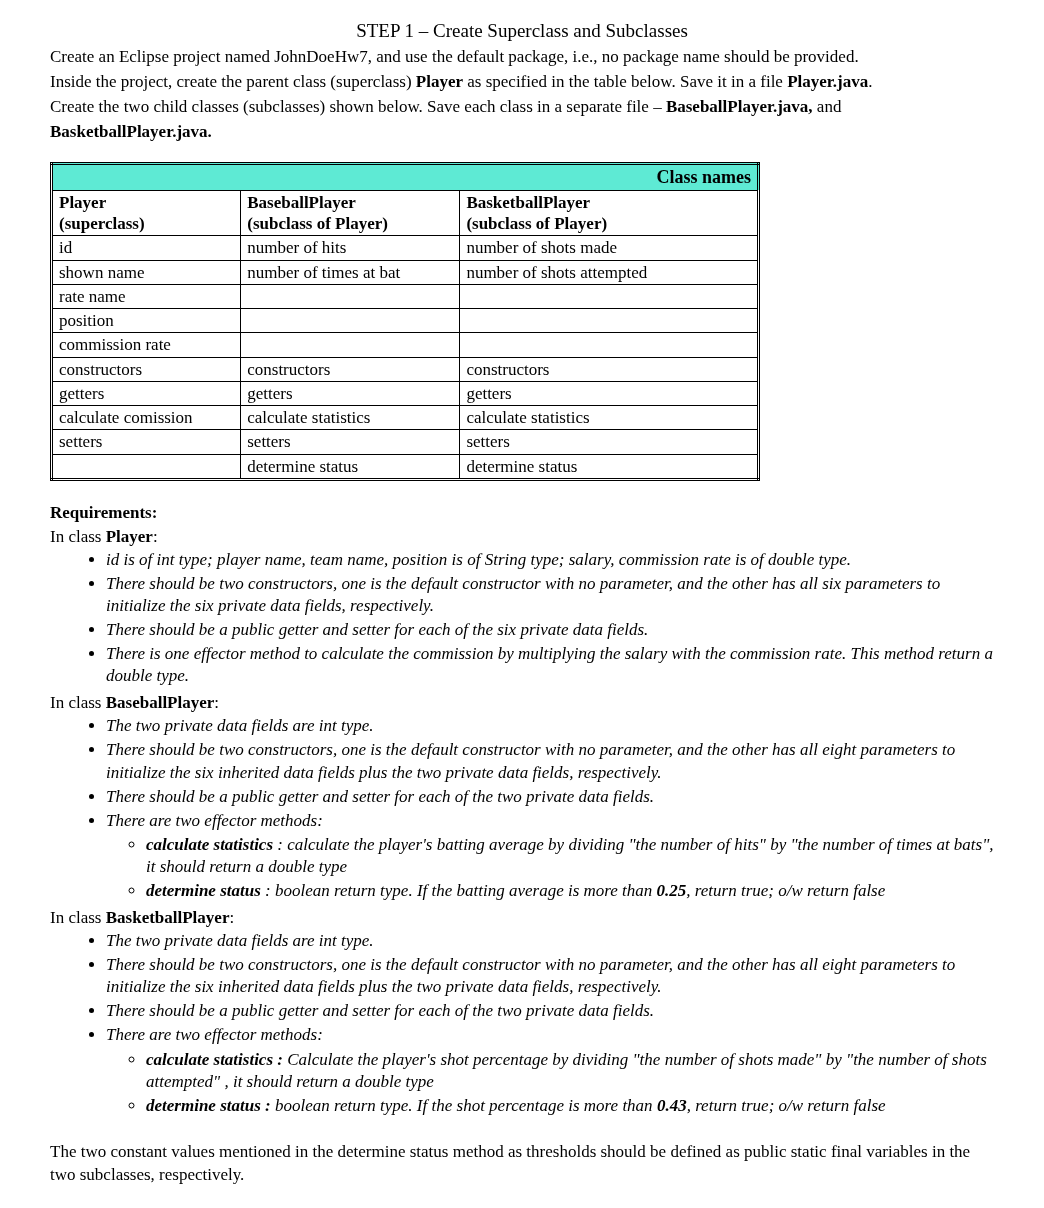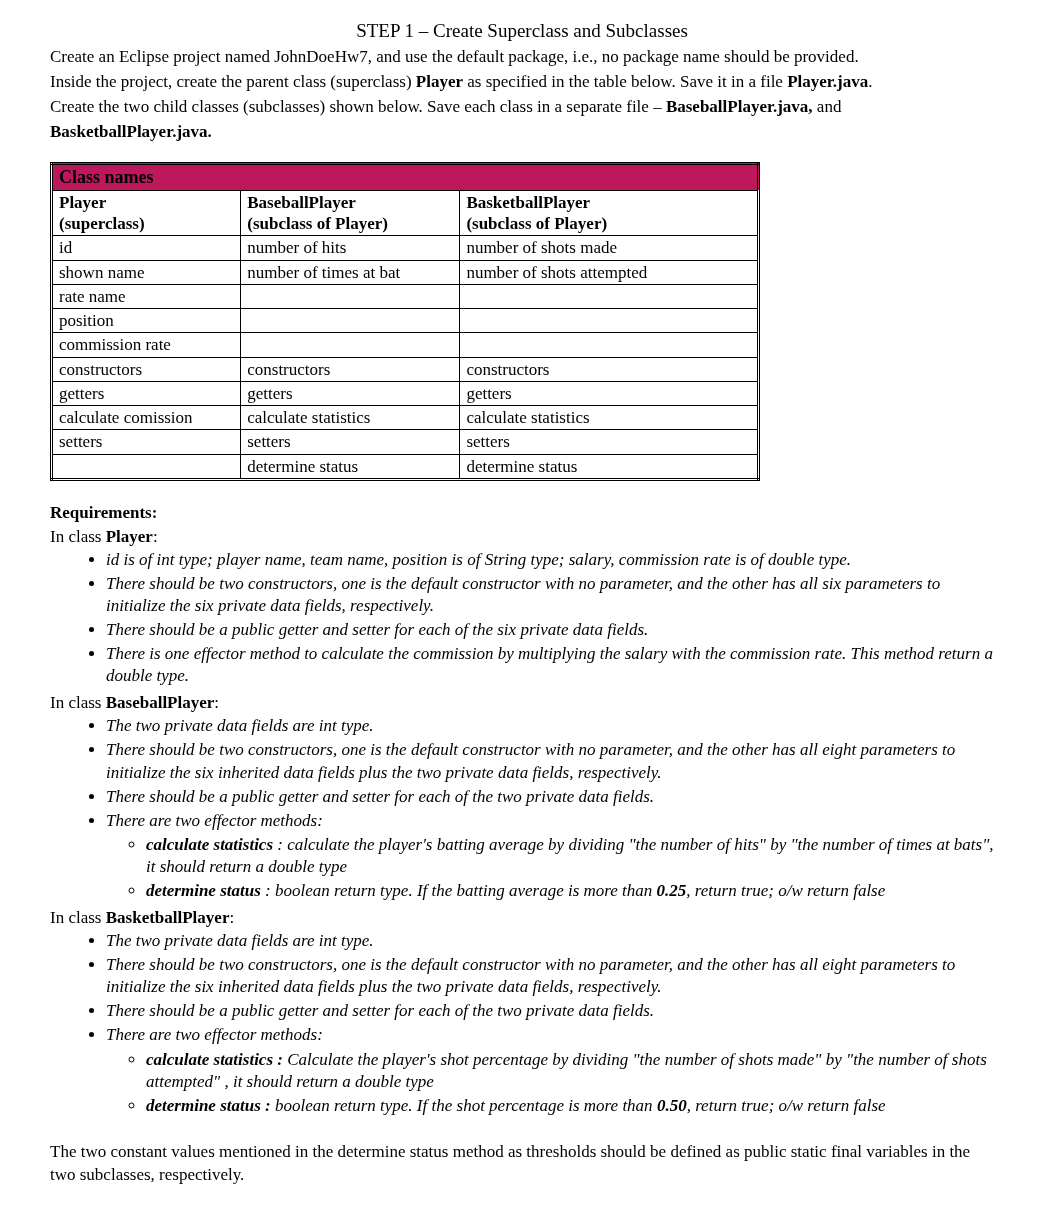--- a/index.html
+++ b/index.html
@@ -25,23 +25,23 @@
   .bi { font-weight: bold; }
   .u { }
 
   table.classnames {
     border-collapse: collapse;
     margin-top: 18px;
     width: 710px;
     border: 3px double #000;
   }
   table.classnames th.header {
-    background: #be185d;
+    background: #5eead4;
     font-weight: bold;
-    text-align: left;
+    text-align: right;
     font-size: 18px;
     border: 1px solid #000;
     padding: 2px 6px;
   }
   table.classnames td {
     border: 1px solid #000;
     padding: 1px 6px;
     vertical-align: top;
     font-size: 17px;
     line-height: 1.25;
@@ -191,20 +191,20 @@
 </ul>
 
 <p class="inclass"><span>In class </span><span class="b">BasketballPlayer</span><span>:</span></p>
 <ul class="bullets">
   <li>The two private data fields are int type.</li>
   <li>There should be two constructors, one is the default constructor with no parameter, and the other has all eight parameters to initialize the six inherited data fields plus the two private data fields, respectively.</li>
   <li>There should be a public getter and setter for each of the two private data fields.</li>
   <li><span>There are two effector methods:</span>
     <ul class="sub">
       <li><span class="b">calculate statistics :</span><span> Calculate the player's shot percentage by dividing "the number of shots made" by "the number of shots attempted" , it should return a double type</span></li>
-      <li><span class="b">determine status :</span><span> boolean return type. If the shot percentage is more than </span><span class="b">0.50</span><span>, return true; o/w return false</span></li>
+      <li><span class="b">determine status :</span><span> boolean return type. If the shot percentage is more than </span><span class="b">0.43</span><span>, return true; o/w return false</span></li>
     </ul>
   </li>
 </ul>
 
 <p class="footer">
   <span>The two constant values mentioned in the determine status method as thresholds should be defined as </span><span class="u">public static final variables</span><span> in the two subclasses, respectively.</span>
 </p>
 
 </body></html>

